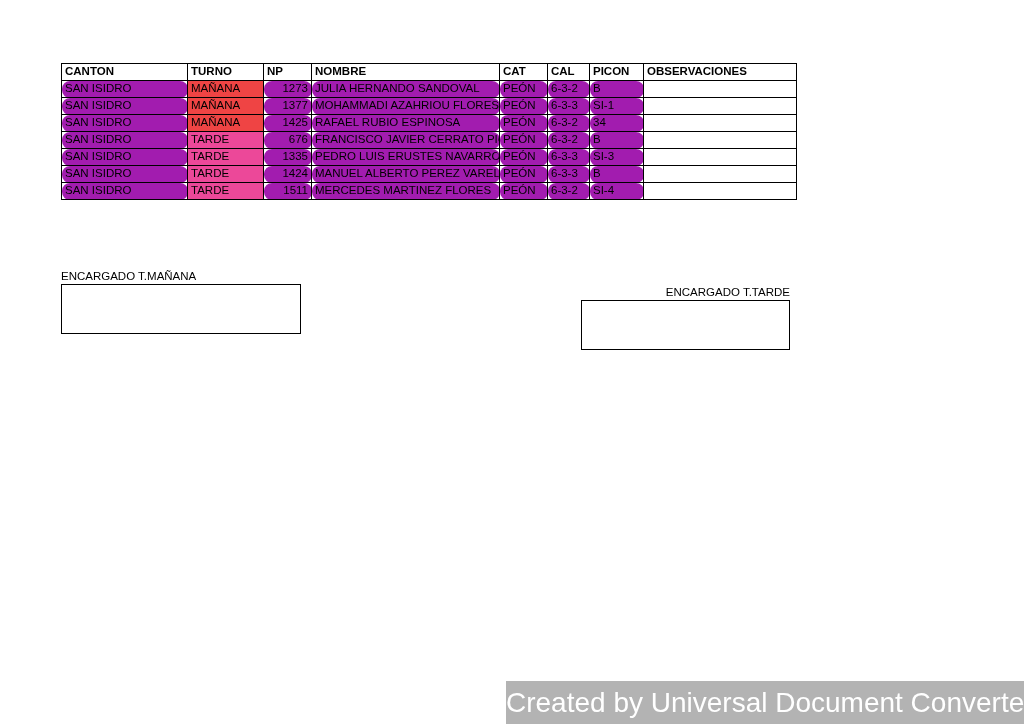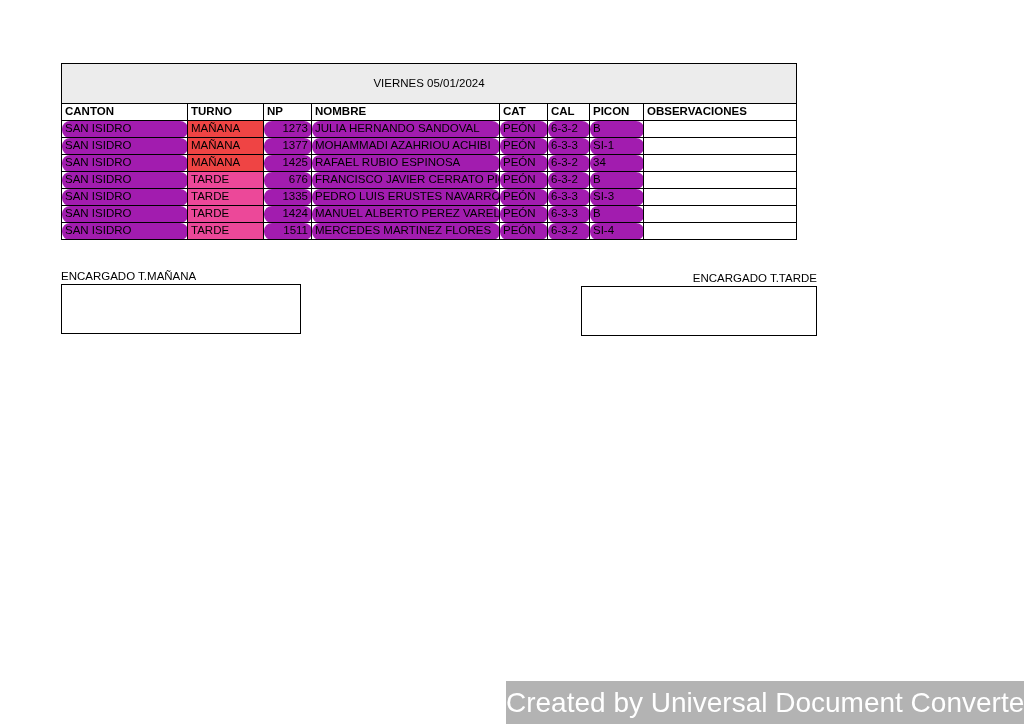--- a/index.html
+++ b/index.html
@@ -79,22 +79,22 @@
   }
   .sign-left {
     position: absolute;
     left: 0;
     top: 0;
     width: 240px;
   }
   .sign-right {
     position: absolute;
     left: 520px;
-    top: 2px;
-    width: 236px;
+    top: 16px;
+    width: 209px;
   }
   .sign-right .sign-label { text-align: right; }
 
   .watermark {
     position: absolute;
     left: 506px;
     top: 681px;
     width: 518px;
     height: 43px;
     background: #b3b3b3;
@@ -115,23 +115,20 @@
       <col class="c-canton">
         <col class="c-turno">
         <col class="c-np">
         <col class="c-nombre">
       <col class="c-cat">
         <col class="c-cal">
         <col class="c-ruta">
         <col class="c-obs">
     </colgroup>
     <tbody>
-      <tr>
-        <td class="title-cell" colspan="8">VIERNES 05/01/2024</td>
-      </tr>
       <tr class="hdr">
         <td>CANTON</td>
         <td>TURNO</td>
         <td style="text-align:left;padding-left:3px;">NP</td>
         <td>NOMBRE</td>
         <td>CAT</td>
         <td>CAL</td>
         <td>PICON</td>
         <td>OBSERVACIONES</td>
       </tr>
@@ -143,21 +140,21 @@
         <td class="bg-blue">JULIA HERNANDO SANDOVAL</td>
         <td class="bg-blue">PEÓN</td>
         <td class="bg-blue">6-3-2</td>
         <td class="bg-blue">B</td>
         <td></td>
       </tr>
       <tr>
         <td class="bg-blue">SAN ISIDRO</td>
         <td class="bg-green">MAÑANA</td>
         <td class="bg-blue c-np">1377</td>
-        <td class="bg-blue">MOHAMMADI AZAHRIOU ACHIBI</td>
+        <td class="bg-blue">MOHAMMADI AZAHRIOU FLORES</td>
         <td class="bg-blue">PEÓN</td>
         <td class="bg-blue">6-3-3</td>
         <td class="bg-blue">SI-1</td>
         <td></td>
       </tr>
       <tr>
         <td class="bg-blue">SAN ISIDRO</td>
         <td class="bg-green">MAÑANA</td>
         <td class="bg-blue c-np">1425</td>
         <td class="bg-blue">RAFAEL RUBIO ESPINOSA</td>

